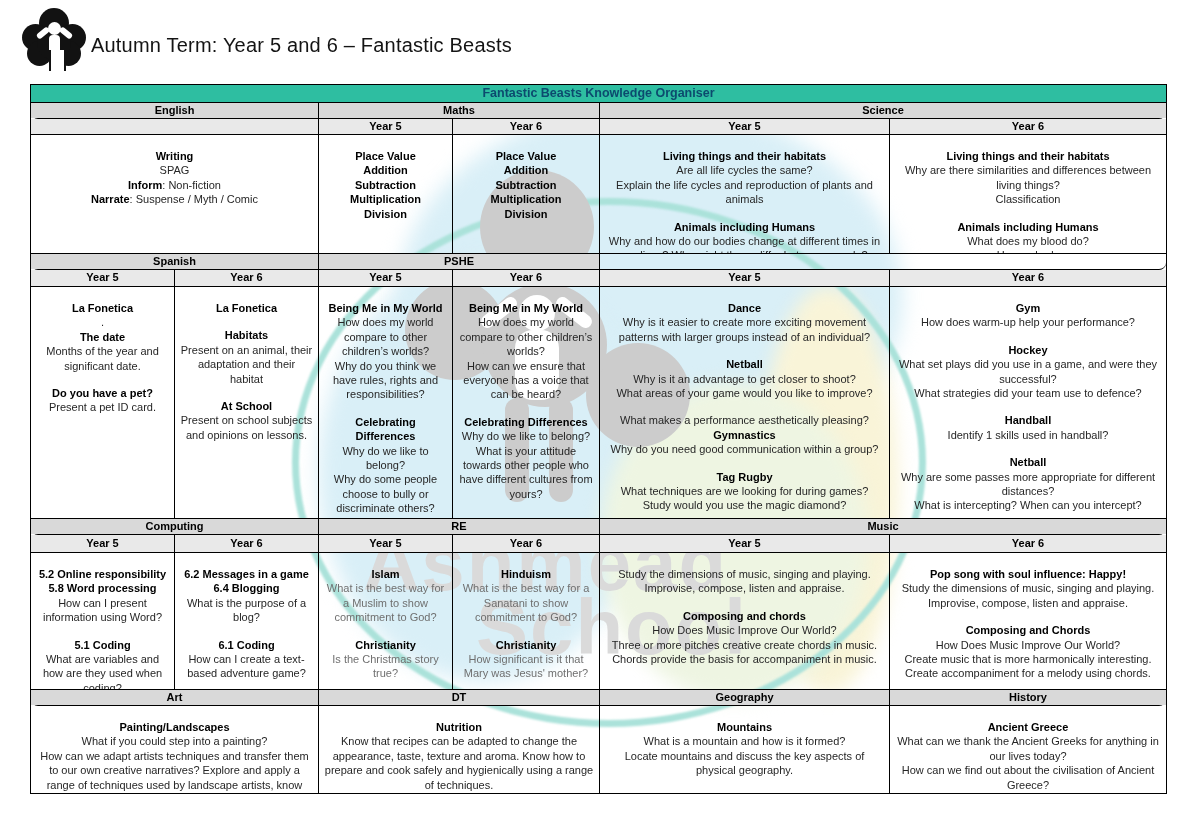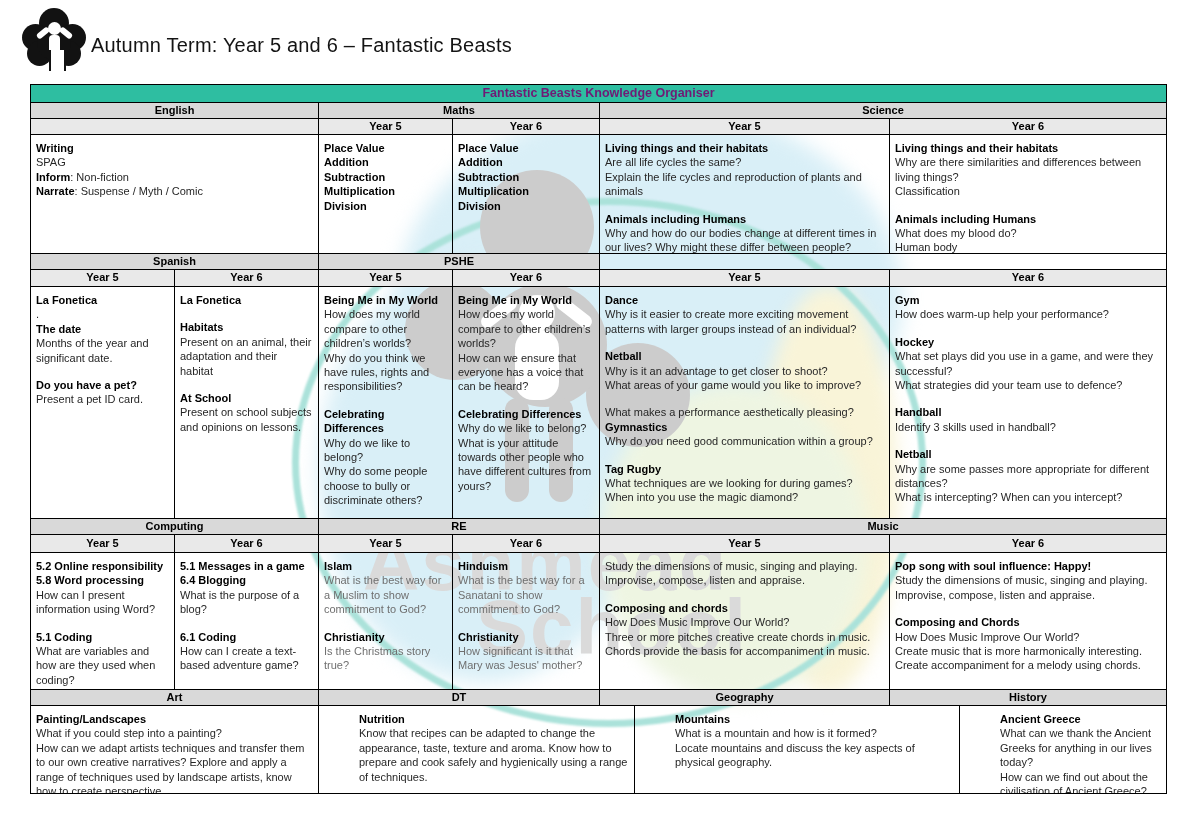--- a/index.html
+++ b/index.html
@@ -29,30 +29,30 @@
   .wm .wp{position:absolute;background:#ffffff;}
   .wm-text{position:absolute;font-weight:bold;color:#dadada;font-size:78px;letter-spacing:2px;line-height:70px;}
 
   
   .ko{position:absolute;left:30px;top:84px;width:1135px;border:1px solid #000;z-index:2;}
   .row{display:flex;border-bottom:1px solid #000;}
   .row:last-child{border-bottom:none;}
   .c{box-sizing:border-box;border-right:1px solid #000;overflow:hidden;}
   .c.last{border-right:none;}
   .banner{height:17px;background:#2EBEA1;text-align:center;font-weight:bold;font-size:12.5px;
-          line-height:17px;color:#701a75;}
+          line-height:17px;color:#0c4a6e;}
   .sub{background:#D9D9D9;font-weight:bold;font-size:11px;text-align:center;color:#000;}
   .yr{background:#E9E9E9;font-weight:bold;font-size:11px;text-align:center;color:#000;}
-  .r-sub{height:15px;} .r-sub .c{line-height:14px;}
+  .r-sub{height:15px;border-radius:7px;} .r-sub .c{line-height:14px;}
   .r-yr1{height:15px;} .r-yr1 .c{line-height:14px;}
   .r-yr2{height:16px;} .r-yr2 .c{line-height:15px;}
   .r-yr3{height:17px;} .r-yr3 .c{line-height:16px;}
-  .r-c1{height:118px;} .r-c2{height:231px;} .r-c3{height:136px;} .r-c4{height:87px;gap:35px;}
-  .cell{background:transparent;font-size:11px;line-height:14.4px;
-        padding:6px 5px 0 5px;}
+  .r-c1{height:118px;} .r-c2{height:231px;} .r-c3{height:136px;} .r-c4{height:87px;}
+  .cell{background:transparent;font-size:11px;line-height:14.4px;text-align:center;
+        padding:14px 5px 0 5px;}
   .cell .b{font-weight:bold;color:#000;}
   .cell .grey{color:#6f6f6f;}
   .cell .sp{height:13px;}
   
   .w-eng{width:288px;} .w-my5{width:134px;} .w-my6{width:147px;}
   .w-sy5{width:290px;} .w-sy6{width:276px;flex:1;}
   .w-sp5{width:144px;} .w-sp6{width:144px;}
   .w-half1{width:288px;} .w-half2{width:281px;} .w-half3{width:566px;flex:1;}
   .w-geo{width:290px;} .w-his{width:276px;flex:1;}
 </style>
@@ -211,32 +211,32 @@
           <div><span class="b">Netball</span></div>
           <div><span>Why is it an advantage to get closer to shoot?</span></div>
           <div><span>What areas of your game would you like to improve?</span></div>
           <div class="sp"></div>
           <div><span>What makes a performance aesthetically pleasing?</span></div>
           <div><span class="b">Gymnastics</span></div>
           <div><span>Why do you need good communication within a group?</span></div>
           <div class="sp"></div>
           <div><span class="b">Tag Rugby</span></div>
           <div><span>What techniques are we looking for during games?</span></div>
-          <div><span>When into you use the magic diamond?</span></div>
+          <div><span>Study would you use the magic diamond?</span></div>
         </div>
       <div class="c cell w-sy6 last">
           <div><span class="b">Gym</span></div>
           <div><span>How does warm-up help your performance?</span></div>
           <div class="sp"></div>
           <div><span class="b">Hockey</span></div>
           <div><span>What set plays did you use in a game, and were they successful?</span></div>
           <div><span>What strategies did your team use to defence?</span></div>
           <div class="sp"></div>
           <div><span class="b">Handball</span></div>
-          <div><span>Identify 3 skills used in handball?</span></div>
+          <div><span>Identify 1 skills used in handball?</span></div>
           <div class="sp"></div>
           <div><span class="b">Netball</span></div>
           <div><span>Why are some passes more appropriate for different distances?</span></div>
           <div><span>What is intercepting? When can you intercept?</span></div>
         </div>
     </div>
 
     <div class="row r-sub">
       <div class="c sub w-half1">Computing</div>
       <div class="c sub w-half2">RE</div>
@@ -253,21 +253,21 @@
     <div class="row r-c3">
       <div class="c cell w-sp5">
           <div><span class="b">5.2 Online responsibility</span></div>
           <div><span class="b">5.8 Word processing</span></div>
           <div><span>How can I present information using Word?</span></div>
           <div class="sp"></div>
           <div><span class="b">5.1 Coding</span></div>
           <div><span>What are variables and how are they used when coding?</span></div>
         </div>
       <div class="c cell w-sp6">
-          <div><span class="b">5.1 Messages in a game</span></div>
+          <div><span class="b">6.2 Messages in a game</span></div>
           <div><span class="b">6.4 Blogging</span></div>
           <div><span>What is the purpose of a blog?</span></div>
           <div class="sp"></div>
           <div><span class="b">6.1 Coding</span></div>
           <div><span>How can I create a text-based adventure game?</span></div>
         </div>
       <div class="c cell w-my5">
           <div><span class="b">Islam</span></div>
           <div><span class="grey">What is the best way for a Muslim to show commitment to God?</span></div>
           <div class="sp"></div>

